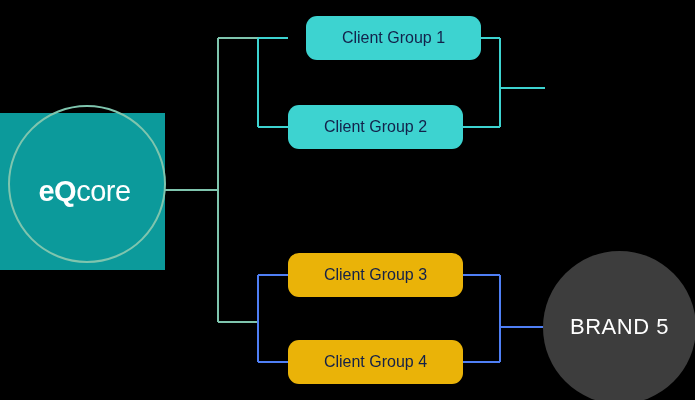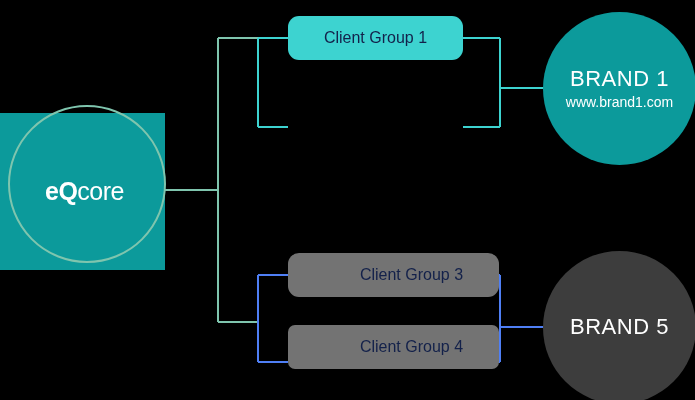--- a/index.html
+++ b/index.html
@@ -45,21 +45,21 @@
     width: 158px;
     height: 158px;
     border: 2px solid #7FC5AE;
     border-radius: 50%;
     box-sizing: border-box;
   }
   #core-label {
     position: relative;
     z-index: 2;
     color: #FFFFFF;
-    font-size: 25px;
+    font-size: 29px;
     letter-spacing: -0.5px;
     white-space: nowrap;
     transform: translateX(2px);
   }
   #core-label .eq {
     font-weight: 700;
   }
   #core-label .core {
     font-weight: 400;
   }
@@ -71,25 +71,25 @@
     height: 44px;
     border-radius: 11px;
     display: flex;
     align-items: center;
     justify-content: center;
     font-size: 16px;
     color: #13214A;
     white-space: nowrap;
   }
   .group-box.teal { background: #3DD3D0; }
-  .group-box.blue { background: #737373; padding-left: 36px; }
-  #group-box-1 { top: 16px; }
+  .group-box.blue { background: #eab308; }
+  #group-box-1 { top: 16px; margin-left: 18px; }
   #group-box-2 { top: 105px; }
   #group-box-3 { top: 253px; }
-  #group-box-4 { top: 325px; border-radius: 7px; }
+  #group-box-4 { top: 340px; }
   
   .brand-circle {
     position: absolute;
     left: 543px;
     width: 153px;
     height: 153px;
     border-radius: 50%;
     display: flex;
     flex-direction: column;
     align-items: center;
@@ -156,31 +156,30 @@
     <div id="core-ring"></div>
     <div id="core-label">
       <span class="eq">eQ</span><span class="core">core</span>
     </div>
   </div>
 
   <div id="group-box-1" class="group-box teal">
     <span>Client Group 1</span>
   </div>
 
+  <div id="group-box-2" class="group-box teal">
+    <span>Client Group 2</span>
+  </div>
 
   <div id="group-box-3" class="group-box blue">
     <span>Client Group 3</span>
   </div>
 
   <div id="group-box-4" class="group-box blue">
     <span>Client Group 4</span>
   </div>
 
-  <div id="brand-circle-1" class="brand-circle">
-    <div class="brand-name">BRAND 1</div>
-    <div class="brand-url">www.brand1.com</div>
-  </div>
 
   <div id="brand-circle-2" class="brand-circle">
     <div class="brand-name">BRAND 5</div>
   </div>
 
 </div>
 
 </body></html>

